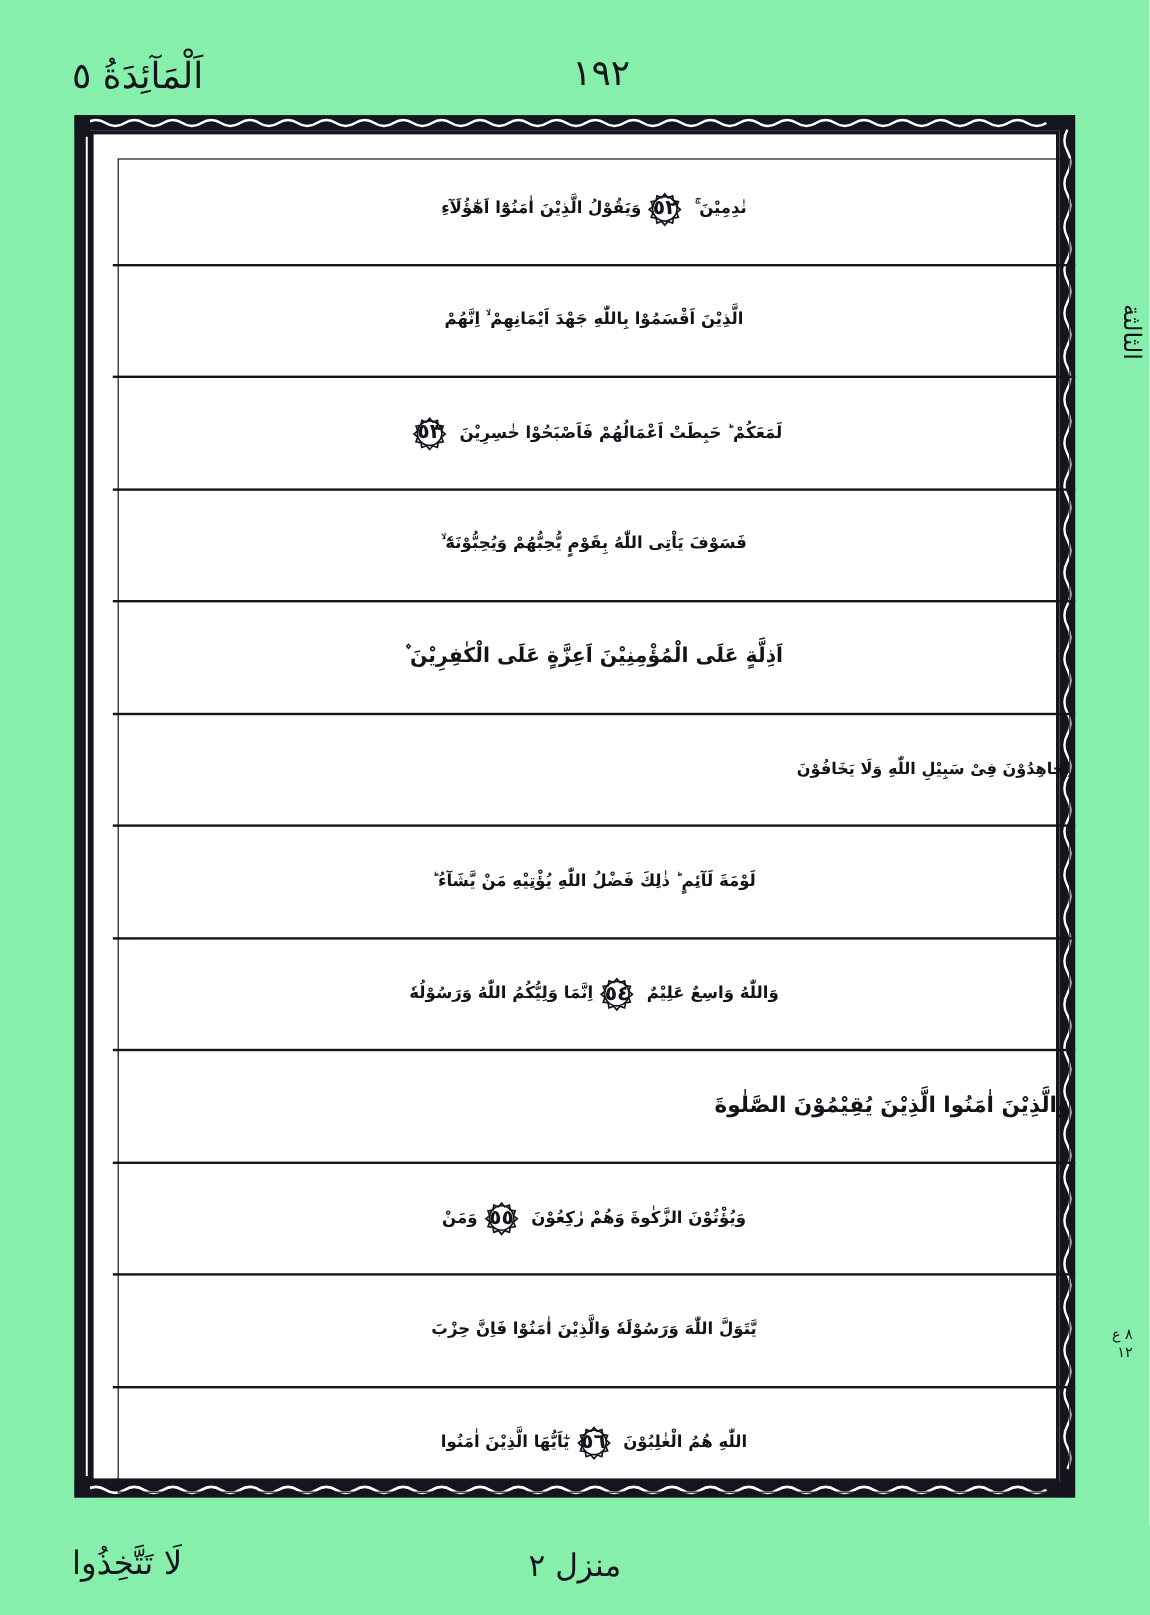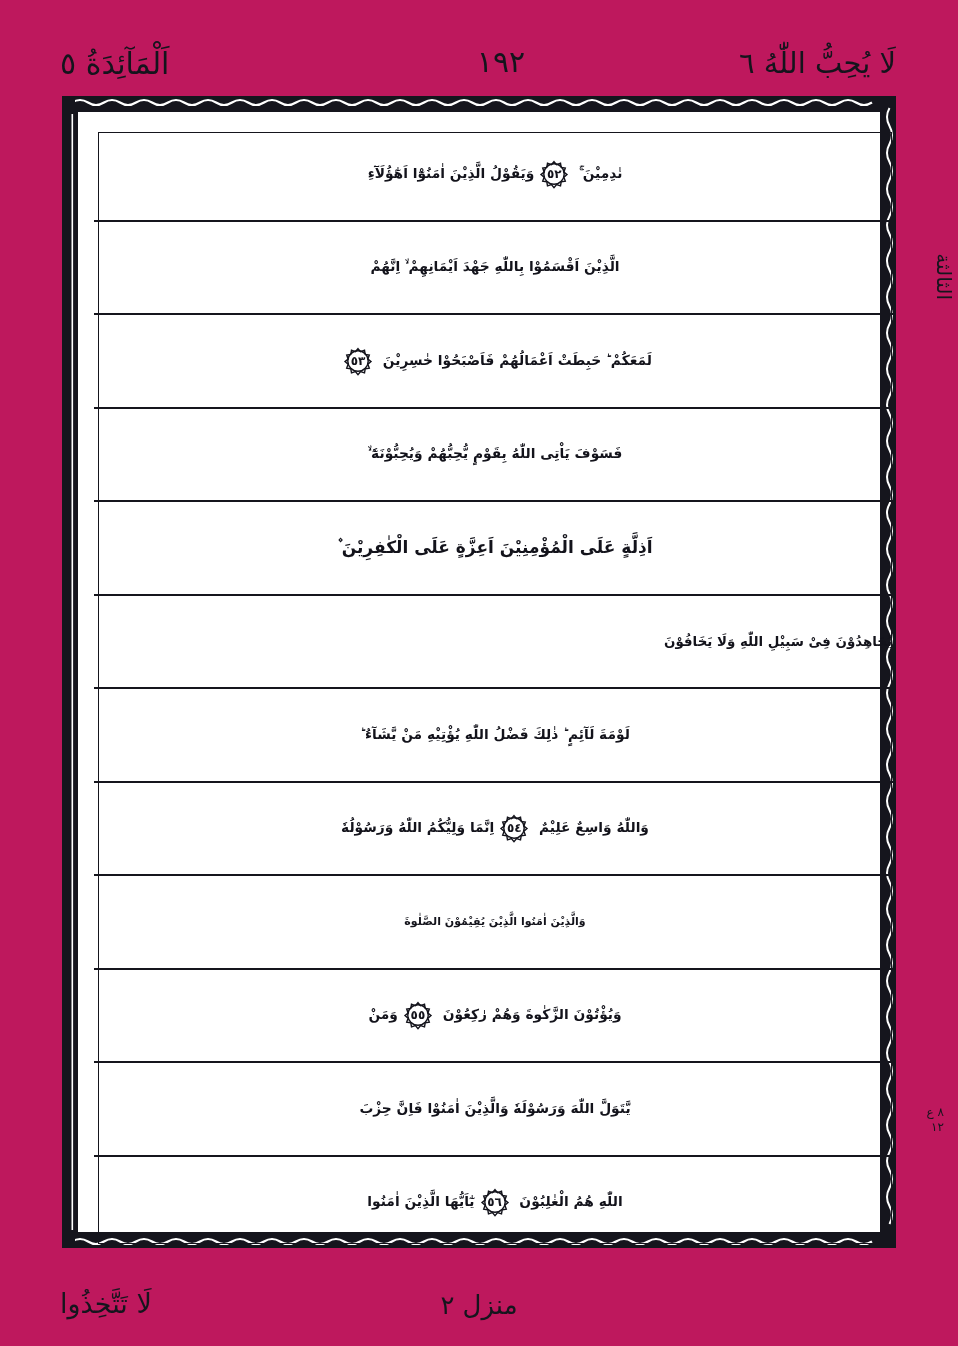--- a/index.html
+++ b/index.html
@@ -8,21 +8,21 @@
     width: 958px;
     height: 1346px;
     background: #ffffff;
     font-family: "DejaVu Sans", "Liberation Sans", sans-serif;
   }
 
   #page {
     position: relative;
     width: 958px;
     height: 1346px;
-    background: #be185d;
+    background: #86efac;
     overflow: hidden;
   }
 
   
   .header {
     position: absolute;
     top: 42px;
     left: 0;
     width: 958px;
     height: 52px;
@@ -162,21 +162,21 @@
     vertical-align: middle;
     margin: 0 3px;
   }
   .ayah svg { position: absolute; inset: 0; }
   .ayah .num {
     position: absolute;
     inset: 0;
     display: flex;
     align-items: center;
     justify-content: center;
-    font-size: 12px;
+    font-size: 17px;
     font-weight: 700;
     color: #13131b;
     direction: rtl;
   }
 
   
   .margin-note {
     position: absolute;
     color: #15151d;
     direction: rtl;
@@ -227,21 +227,20 @@
   }
 </style>
 </head>
 <body>
 
 <div id="page">
 
   <div class="header">
     <div class="hdr-left">اَلْمَآئِدَةُ ٥</div>
     <div class="hdr-center">١٩٢</div>
-    <div class="hdr-right">لَا يُحِبُّ اللّٰهُ ٦</div>
   </div>
 
   <div class="frame-outer">
 
     <div class="orn-band top">
       <svg width="834" height="13" viewBox="0 0 834 13" preserveAspectRatio="none">
         <rect x="0" y="0" width="834" height="13" fill="#15151d"></rect>
         <g fill="#ffffff">
           <path d="M10 6.5 q8 -5 16 0 q8 5 16 0 q8 -5 16 0 q8 5 16 0 q8 -5 16 0 q8 5 16 0 q8 -5 16 0 q8 5 16 0 q8 -5 16 0 q8 5 16 0 q8 -5 16 0 q8 5 16 0 q8 -5 16 0 q8 5 16 0 q8 -5 16 0 q8 5 16 0 q8 -5 16 0 q8 5 16 0 q8 -5 16 0 q8 5 16 0 q8 -5 16 0 q8 5 16 0 q8 -5 16 0 q8 5 16 0 q8 -5 16 0 q8 5 16 0 q8 -5 16 0 q8 5 16 0 q8 -5 16 0 q8 5 16 0 q8 -5 16 0 q8 5 16 0 q8 -5 16 0 q8 5 16 0 q8 -5 16 0 q8 5 16 0 q8 -5 16 0 q8 5 16 0 q8 -5 16 0 q8 5 16 0 q8 -5 16 0 q8 5 16 0 q8 -5 16 0 q8 5 16 0 q8 -5 16 0 q8 5 16 0 q8 -5 16 0 q8 5 16 0 q8 -5 16 0 q8 5 16 0" stroke="#ffffff" stroke-width="2.2" fill="none"></path>
         </g>
@@ -305,21 +304,21 @@
           </div>
           <div class="qline" data-len="normal">
             <div class="qtext" style="font-size: 13.8px;"><span>وَاللّٰهُ وَاسِعٌ عَلِيْمٌ </span><span class="ayah"><svg viewBox="0 0 34 34">
                   <g fill="none" stroke="#13131b" stroke-width="1.4">
                     <circle cx="17" cy="17" r="10.2"></circle>
                     <path d="M17 4.6 l2.6 3.1 3.9-1.4 .7 4.1 4.1 .7-1.4 3.9 3.1 2.6-3.1 2.6 1.4 3.9-4.1 .7-.7 4.1-3.9-1.4-2.6 3.1-2.6-3.1-3.9 1.4-.7-4.1-4.1-.7 1.4-3.9-3.1-2.6 3.1-2.6-1.4-3.9 4.1-.7 .7-4.1 3.9 1.4z"></path>
                   </g>
                 </svg><span class="num">٥٤</span></span><span>اِنَّمَا وَلِيُّكُمُ اللّٰهُ وَرَسُوْلُهٗ </span></div>
           </div>
           <div class="qline" data-len="normal">
-            <div class="qtext" style="font-size: 11px;"><span>وَالَّذِيْنَ اٰمَنُوا الَّذِيْنَ يُقِيْمُوْنَ الصَّلٰوةَ </span></div>
+            <div class="qtext" style="font-size: 18px; text-align: right;"><span>وَالَّذِيْنَ اٰمَنُوا الَّذِيْنَ يُقِيْمُوْنَ الصَّلٰوةَ </span></div>
           </div>
           <div class="qline" data-len="normal">
             <div class="qtext" style="font-size: 13.8px;"><span>وَيُؤْتُوْنَ الزَّكٰوةَ وَهُمْ رٰكِعُوْنَ </span><span class="ayah"><svg viewBox="0 0 34 34">
                   <g fill="none" stroke="#13131b" stroke-width="1.4">
                     <circle cx="17" cy="17" r="10.2"></circle>
                     <path d="M17 4.6 l2.6 3.1 3.9-1.4 .7 4.1 4.1 .7-1.4 3.9 3.1 2.6-3.1 2.6 1.4 3.9-4.1 .7-.7 4.1-3.9-1.4-2.6 3.1-2.6-3.1-3.9 1.4-.7-4.1-4.1-.7 1.4-3.9-3.1-2.6 3.1-2.6-1.4-3.9 4.1-.7 .7-4.1 3.9 1.4z"></path>
                   </g>
                 </svg><span class="num">٥٥</span></span><span>وَمَنْ </span></div>
           </div>
           <div class="qline" data-len="long">

